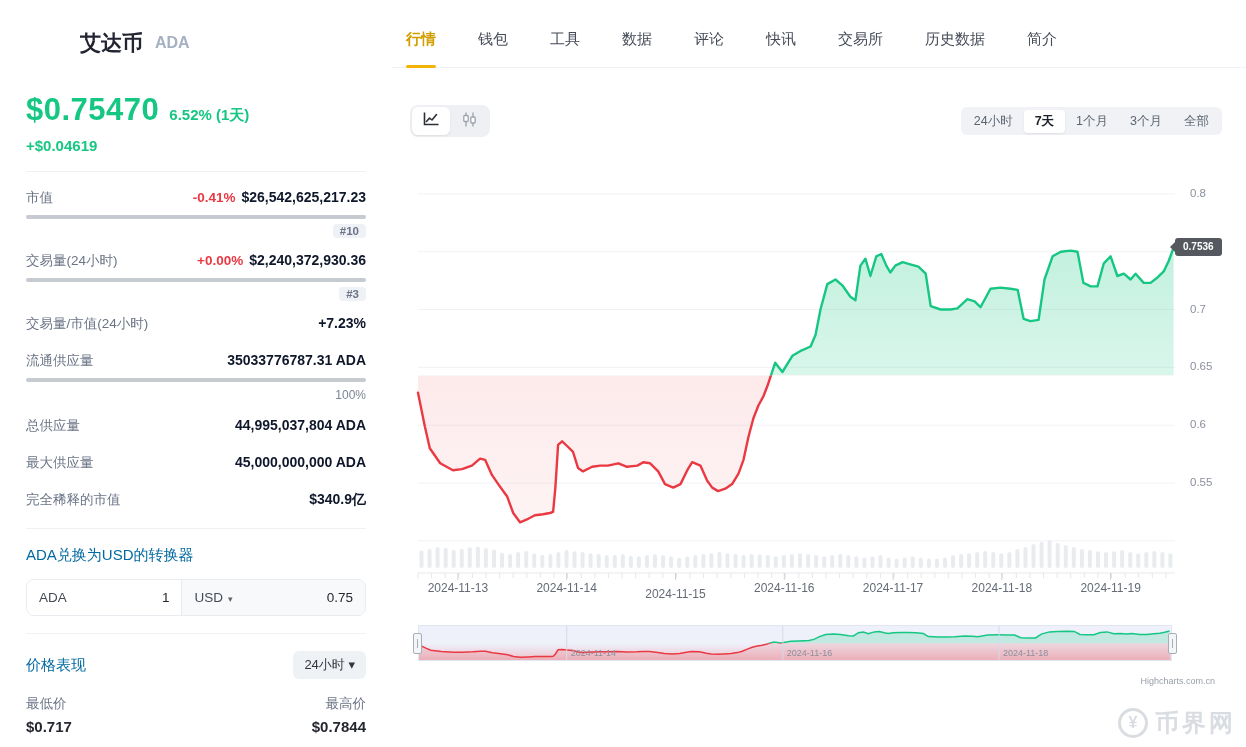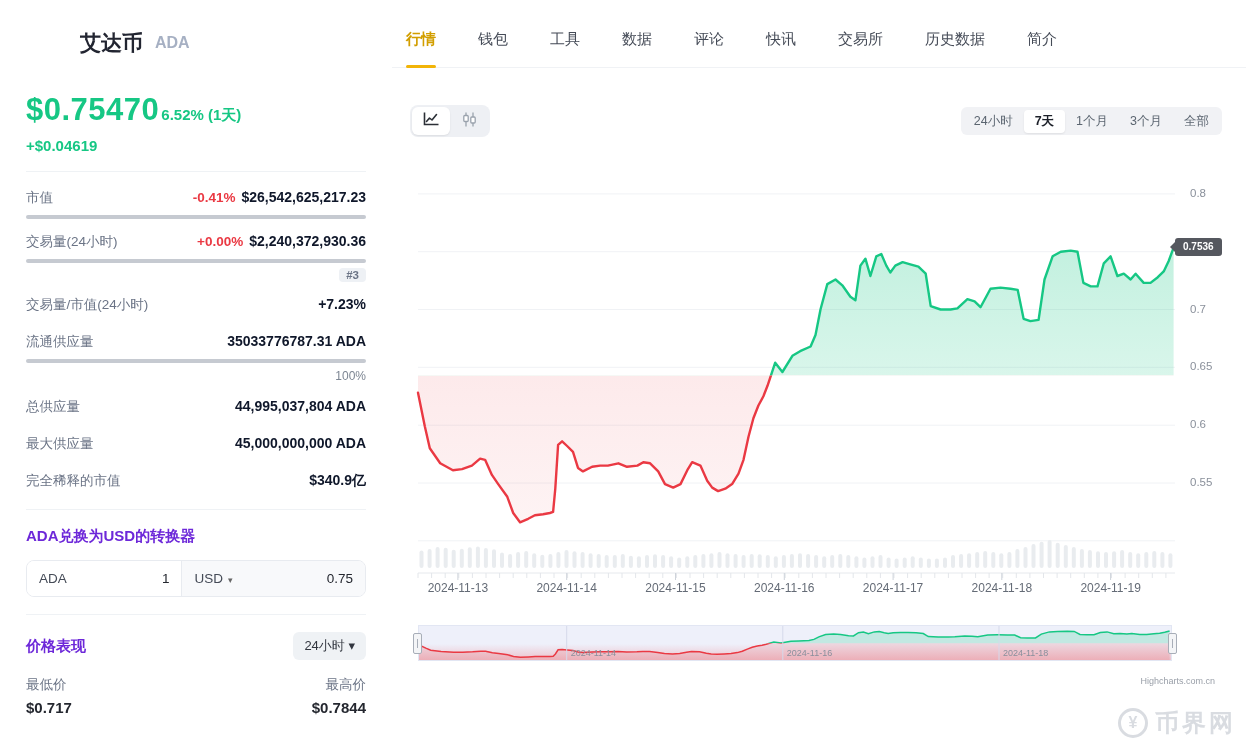--- a/index.html
+++ b/index.html
@@ -4,38 +4,38 @@
 <style>
 *{box-sizing:border-box;margin:0;padding:0}
 body{margin:0;font-family:"Liberation Sans","DejaVu Sans",sans-serif;background:#fff}
 .page{position:relative;width:1246px;height:747px;background:#fff;overflow:hidden}
 
 .sidebar{position:absolute;left:0;top:0;width:392px;height:747px;padding:22px 26px 0;background:#fff}
 .coin-head{display:flex;align-items:center;gap:12px;margin-bottom:28px}
 .coin-logo{width:42px;height:42px;display:inline-block}
 .coin-name{font-size:21px;font-weight:700;color:#222531}
 .coin-symbol{font-size:16px;color:#a6b0c3;font-weight:600}
-.price-row{display:flex;align-items:baseline;gap:2px}
+.price-row{display:flex;align-items:baseline;gap:10px}
 .coin-price{font-size:31px;font-weight:700;color:#16c784;letter-spacing:.5px}
 .coin-change{font-size:15px;font-weight:700;color:#16c784}
 .coin-change-abs{margin-top:9px;font-size:15px;font-weight:700;color:#16c784}
 .divider{border-top:1px solid #eff2f5;margin:17px 0}
 .stat{margin-bottom:14px}
 .stat .top{display:flex;justify-content:space-between;align-items:baseline}
 .stat-label{font-size:13.5px;color:#6b7486}
 .stat-right{display:flex;align-items:baseline;gap:6px}
 .stat-pct{font-size:13.5px;font-weight:700}
 .stat-pct.red{color:#ea3943}
 .stat-value{font-size:14px;font-weight:700;color:#0f172a}
 .bar{height:4px;background:#c6cad1;border-radius:2px;margin-top:8px}
 .badge-line{display:flex;justify-content:flex-end;margin-top:5px}
 .badge{background:#eef1f5;border-radius:4px;padding:1px 7px;font-size:11.5px;color:#6b7486;font-weight:600}
 .badge.plain{background:none;padding:1px 0;font-size:12px;color:#7d8693;font-weight:400}
 .stat.simple{margin-bottom:19px}
-h3.sec{font-size:15px;font-weight:700;color:#6d28d9;margin:2px 0 14px}
+h3.sec{font-size:15px;font-weight:400;color:#0369a1;margin:2px 0 14px}
 .conv-box{display:flex;height:37px;border:1px solid #e8ebf0;border-radius:8px;overflow:hidden;font-size:13.5px}
 .conv-left{flex:0 0 46%;display:flex;justify-content:space-between;align-items:center;padding:0 12px;background:#fff;border-right:1px solid #e8ebf0}
 .conv-right{flex:1;display:flex;justify-content:space-between;align-items:center;padding:0 12px;background:#f8f9fb}
 .conv-sym{color:#454b57}
 .conv-val{color:#24272f}
 .caret{font-size:9px;color:#666;margin-left:5px}
 .perf-head{display:flex;justify-content:space-between;align-items:center;margin:2px 0 16px}
 .pill{background:#eff2f5;border:none;border-radius:6px;padding:5px 11px;font-size:13px;color:#32363f;font-family:inherit;cursor:pointer}
 .lohi{display:flex;justify-content:space-between}
 .lohi .lbl{font-size:13.5px;color:#6b7486}
@@ -86,20 +86,23 @@
     <div id="stats-list">
         <div class="stat">
           <div class="top">
             <span class="stat-label">市值</span>
             <span class="stat-right">
               <span class="stat-pct red">-0.41%</span>
               <span class="stat-value">$26,542,625,217.23</span>
             </span>
           </div>
           <div class="bar"></div>
+          <div class="badge-line">
+            <span class="badge">#10</span>
+          </div>
         </div>
         <div class="stat">
           <div class="top">
             <span class="stat-label">交易量(24小时)</span>
             <span class="stat-right">
               <span class="stat-pct red">+0.00%</span>
               <span class="stat-value">$2,240,372,930.36</span>
             </span>
           </div>
           <div class="bar"></div>
@@ -416,21 +419,21 @@
     <div id="y-labels">
         <div class="ylab" style="left: 798px; top: 186.906px;">0.8</div>
         <div class="ylab" style="left: 798px; top: 302.531px;">0.7</div>
         <div class="ylab" style="left: 798px; top: 360.344px;">0.65</div>
         <div class="ylab" style="left: 798px; top: 418.156px;">0.6</div>
         <div class="ylab" style="left: 798px; top: 475.969px;">0.55</div>
       </div>
     <div id="x-labels">
         <div class="xlab" style="left: 65.8898px;">2024-11-13</div>
         <div class="xlab" style="left: 174.68px;">2024-11-14</div>
-        <div class="xlab" style="left: 283.471px;">2024-11-15</div>
+        <div class="xlab" style="left: 283.471px; margin-top: 6px;">2024-11-15</div>
         <div class="xlab" style="left: 392.261px;">2024-11-16</div>
         <div class="xlab" style="left: 501.051px;">2024-11-17</div>
         <div class="xlab" style="left: 609.842px;">2024-11-18</div>
         <div class="xlab" style="left: 718.632px;">2024-11-19</div>
       </div>
     <div class="price-tag" id="price-tag" style="left: 783px; top: 237.556px;">0.7536</div>
 
     <div class="nav-wrap">
       <svg id="nav-chart" width="752" height="34">
           <rect x="0" y="0" width="752" height="34" fill="#eef0fa"></rect>

